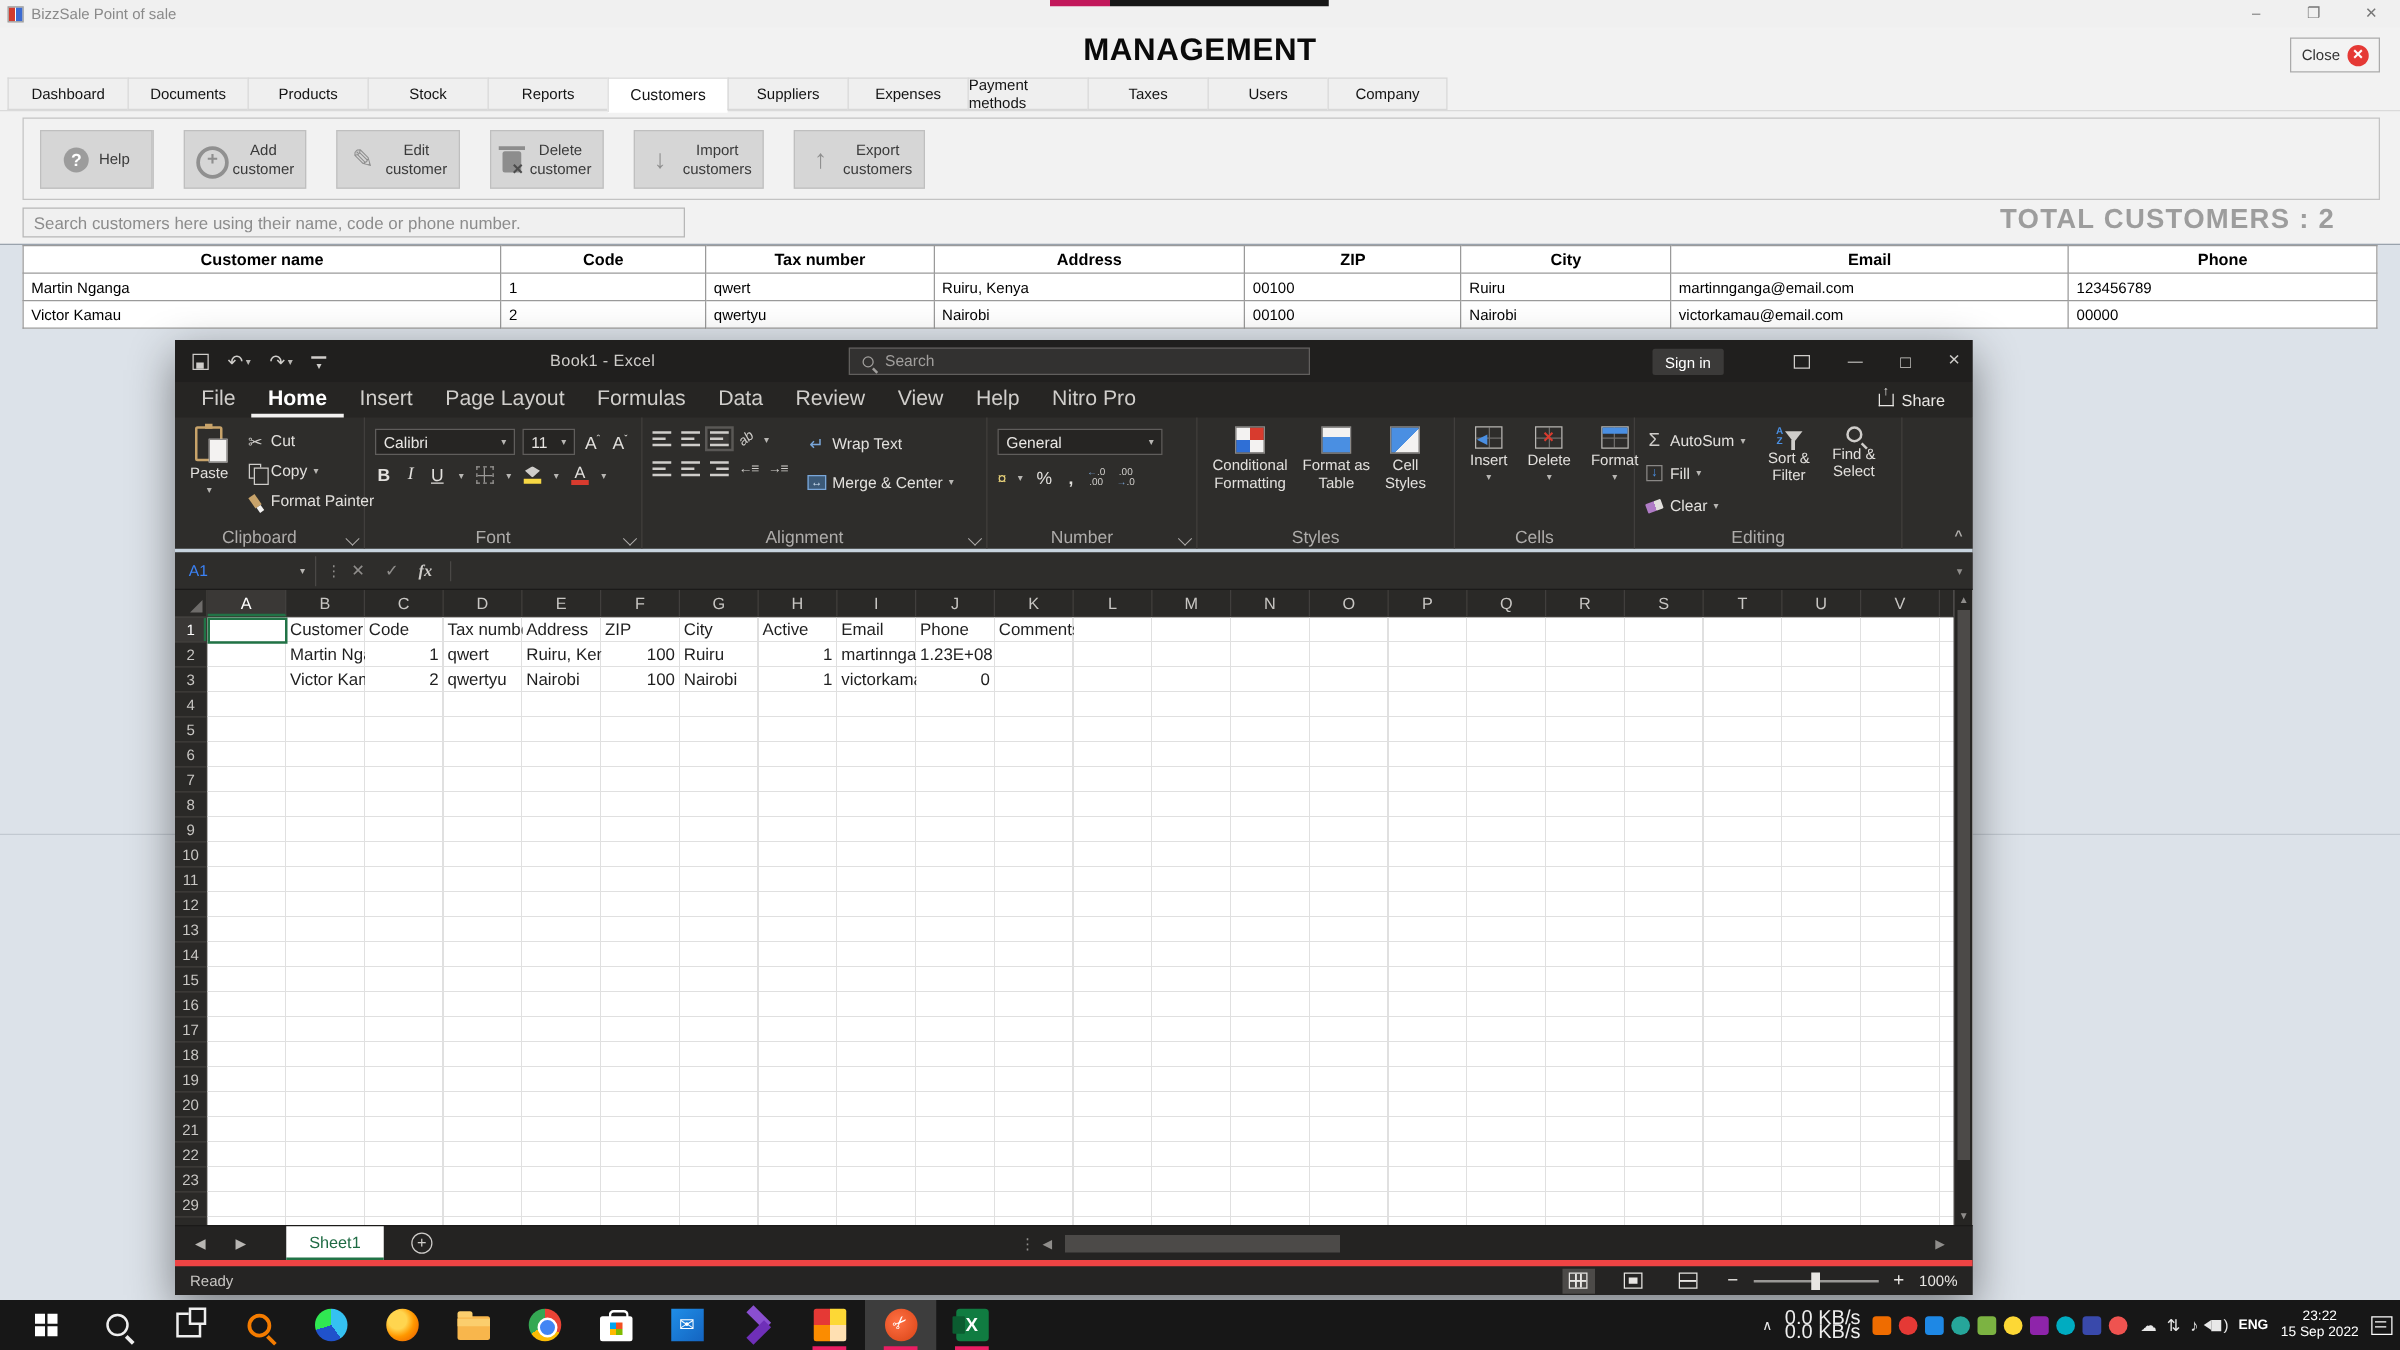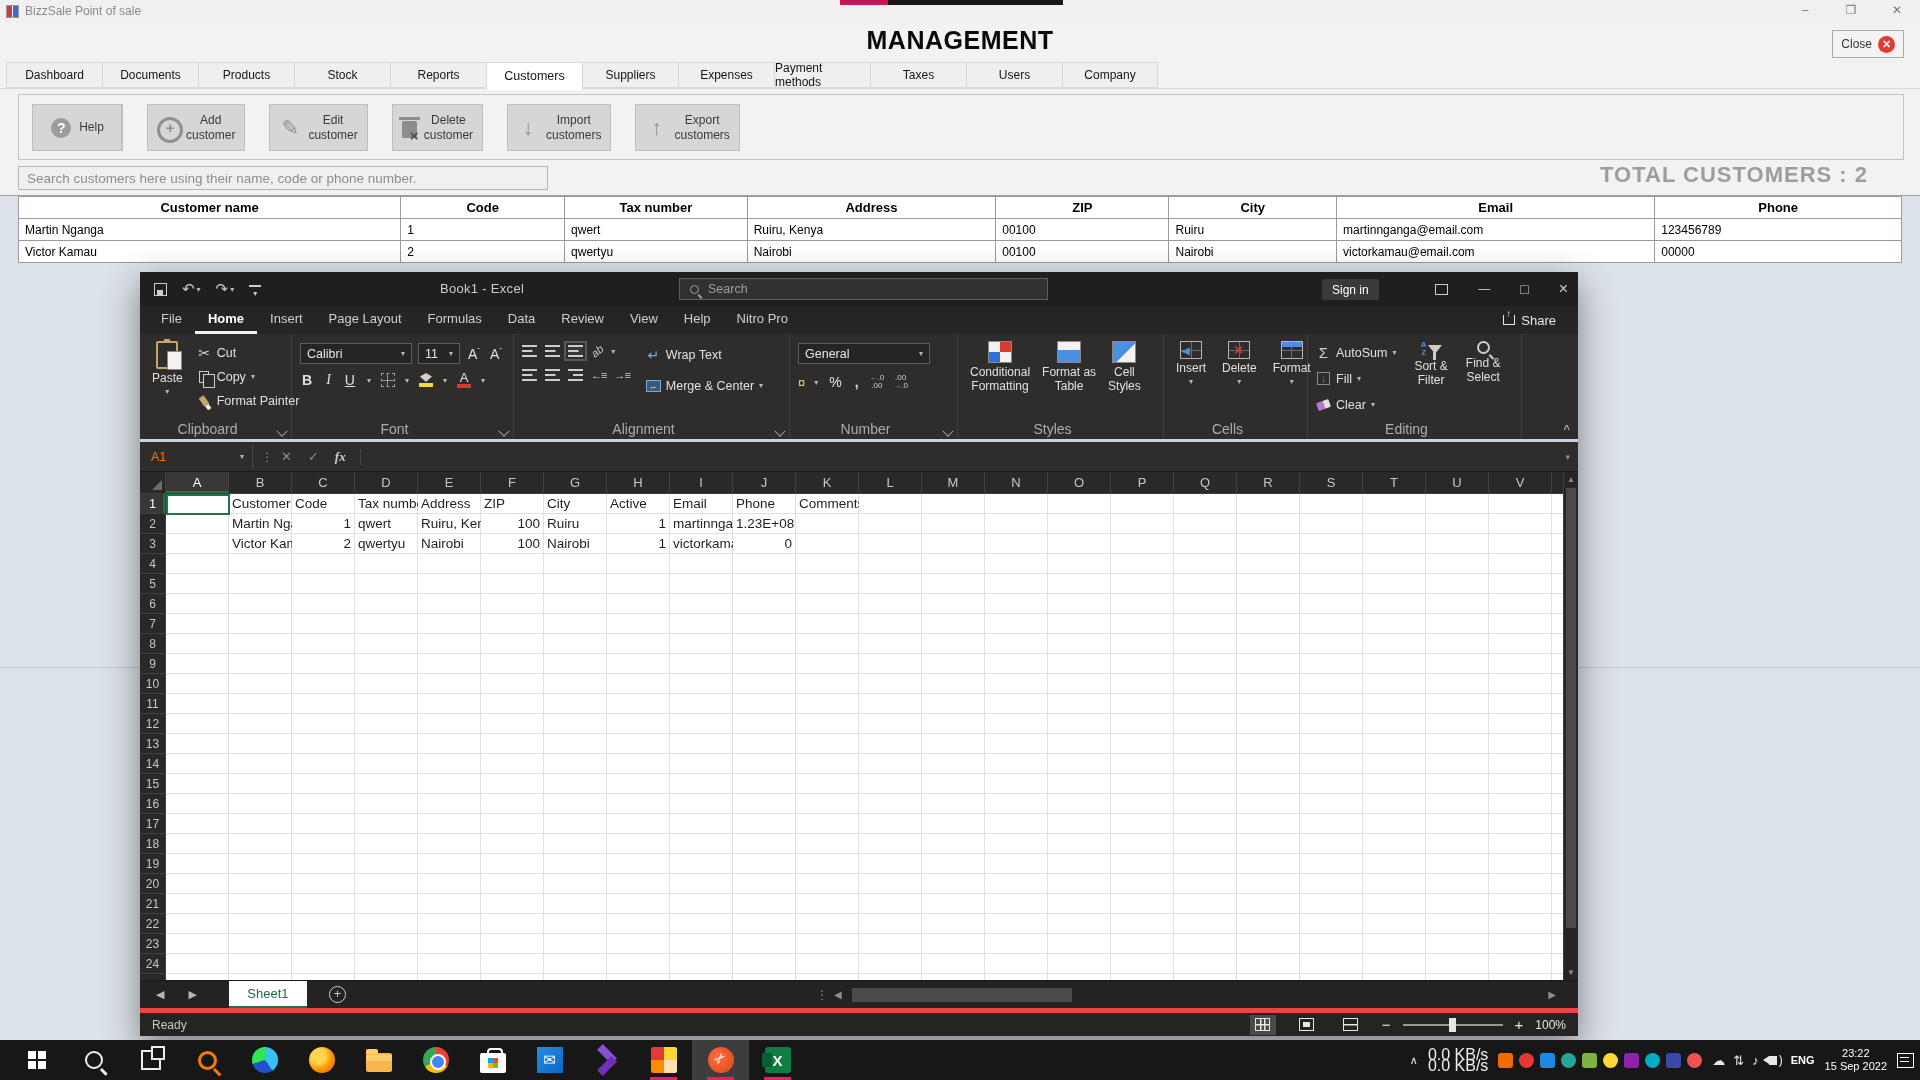--- a/index.html
+++ b/index.html
@@ -66,21 +66,21 @@
   .xl-doctitle{position:absolute;left:300px;top:0;height:34px;line-height:34px;font-size:13px;color:#cfcdca;letter-spacing:.3px}
   .xl-search{position:absolute;left:539px;top:6px;width:369px;height:22px;border:1px solid #615f5d;background:#323130;display:flex;align-items:center;gap:9px;padding:0 10px;font-size:12.5px;color:#a19f9d}
   .mag{width:9px;height:9px;border:1.6px solid #a19f9d;border-radius:50%;position:relative;flex:none}
   .mag::after{content:"";position:absolute;left:8px;top:8px;width:5px;height:1.6px;background:#a19f9d;transform:rotate(45deg);transform-origin:0 0}
   .xl-signin{position:absolute;left:1182px;top:7px;height:21px;padding:0 10px;font-size:12px;color:#fff;background:#3b3a39;display:flex;align-items:center;border-radius:2px}
   .xl-winctl{position:absolute;right:10px;top:0;height:34px;display:flex;align-items:center;gap:30px;font-size:12px;color:#cfcdca}
   .ico-ribbonopt{width:13px;height:11px;border:1.5px solid #cfcdca;display:inline-block}
   .wmin::before{content:"—"} .wmax::before{content:"□";font-size:14px} .wclose::before{content:"×";font-size:16px}
 
   .xl-ribbontabs{height:28px;background:#262523;display:flex;align-items:center;padding-left:8px;position:relative}
-  .xl-rtab{padding:0 13px;font-size:13px;color:#d0cecb;height:28px;line-height:26px}
+  .xl-rtab{padding:0 13px;font-size:17px;color:#d0cecb;height:28px;line-height:26px}
   .xl-rtab.active{color:#fff;font-weight:bold;border-bottom:3px solid #f3f2f1}
   .xl-share{position:absolute;right:22px;display:flex;align-items:center;gap:6px;font-size:13px;color:#e8e6e3}
   .ico-share{width:12px;height:10px;border:1.5px solid #e8e6e3;border-top:none;position:relative;display:inline-block}
   .ico-share::after{content:"↑";position:absolute;left:2px;top:-7px;font-size:10px}
 
   .xl-ribbon{height:105px;background:#2e2d2b;display:flex}
   .xl-group{position:relative;height:100%;border-right:1px solid #413f3d;padding:7px 8px 18px;display:flex;gap:10px;align-items:flex-start;flex:none}
   .xl-grouplabel{position:absolute;bottom:2px;left:0;right:16px;text-align:center;font-size:14px;color:#aeacaa}
   .xl-launcher{position:absolute;right:4px;bottom:3px;width:10px;height:10px;border-left:1.5px solid #aeacaa;border-bottom:1.5px solid #aeacaa;transform:rotate(-45deg) scale(.8)}
   .rb-big{display:flex;flex-direction:column;align-items:center;gap:2px;font-size:12px;color:#e2e0dd;text-align:center;padding:0 4px}
@@ -139,21 +139,21 @@
   .ico-az{display:flex;flex-direction:column;font-size:8px;line-height:8px;color:#4a8fe2;font-weight:bold}
   .funnel{width:0;height:0;border-left:7px solid transparent;border-right:7px solid transparent;border-top:9px solid #cfcdca;position:relative}
   .funnel::after{content:"";position:absolute;left:-1.5px;top:-2px;width:3px;height:8px;background:#cfcdca}
   .mag-big{width:13px;height:13px;border:2px solid #cfcdca;border-radius:50%;position:relative}
   .mag-big::after{content:"";position:absolute;left:11px;top:11px;width:6px;height:2px;background:#cfcdca;transform:rotate(45deg);transform-origin:0 0}
   .xl-collapse{position:absolute;right:8px;bottom:4px;color:#aeacaa;font-size:11px;font-weight:bold}
   .xl-collapse::before{content:"^"}
   .xl-artifact{height:3px;background:#c7d3de}
 
   .xl-formula{height:30px;background:#2e2d2b;display:flex;align-items:center;border-bottom:1px solid #1b1a19}
-  .xl-namebox{width:110px;height:24px;margin-left:3px;display:flex;align-items:center;justify-content:space-between;padding:0 8px;font-size:12.5px;color:#f97316;border-right:1px solid #4a4846}
+  .xl-namebox{width:110px;height:24px;margin-left:3px;display:flex;align-items:center;justify-content:space-between;padding:0 8px;font-size:12.5px;color:#3b82f6;border-right:1px solid #4a4846}
   .fx-dots{color:#8f8d8b;margin:0 8px;font-size:12px}
   .fx-btns{display:flex;align-items:center;gap:16px;color:#8f8d8b;font-size:13px;padding-right:14px;border-right:1px solid #4a4846}
   .fx-italic{font-family:"Liberation Serif",serif;font-style:italic;font-weight:bold;color:#cfcdca}
   .fx-input{flex:1;height:100%}
   .fx-expand{color:#8f8d8b;font-size:9px;padding-right:8px}
   .fx-expand::before{content:"▾"}
 
   .xl-sheet{position:relative;height:508px;background:#fff;overflow:hidden}
   .xl-colhead{position:absolute;left:0;top:0;right:15px;height:22px;background:#2a2927;display:flex;border-bottom:1px solid #413f3d}
   .xl-corner{width:26px;height:100%;border-right:1px solid #413f3d;position:relative;flex:none}
@@ -682,21 +682,21 @@
         <div class="xl-rownum">14</div>
         <div class="xl-rownum">15</div>
         <div class="xl-rownum">16</div>
         <div class="xl-rownum">17</div>
         <div class="xl-rownum">18</div>
         <div class="xl-rownum">19</div>
         <div class="xl-rownum">20</div>
         <div class="xl-rownum">21</div>
         <div class="xl-rownum">22</div>
         <div class="xl-rownum">23</div>
-        <div class="xl-rownum">24</div>
+        <div class="xl-rownum">29</div>
       </div>
     <div class="xl-grid">
       <div class="xl-a1"></div>
     <div class="xl-cell" style="left: 63px; top: 0px;">Customer name</div>
         <div class="xl-cell" style="left: 126px; top: 0px;">Code</div>
         <div class="xl-cell" style="left: 189px; top: 0px;">Tax number</div>
         <div class="xl-cell" style="left: 252px; top: 0px;">Address</div>
         <div class="xl-cell" style="left: 315px; top: 0px;">ZIP</div>
         <div class="xl-cell" style="left: 378px; top: 0px;">City</div>
         <div class="xl-cell" style="left: 441px; top: 0px;">Active</div>

